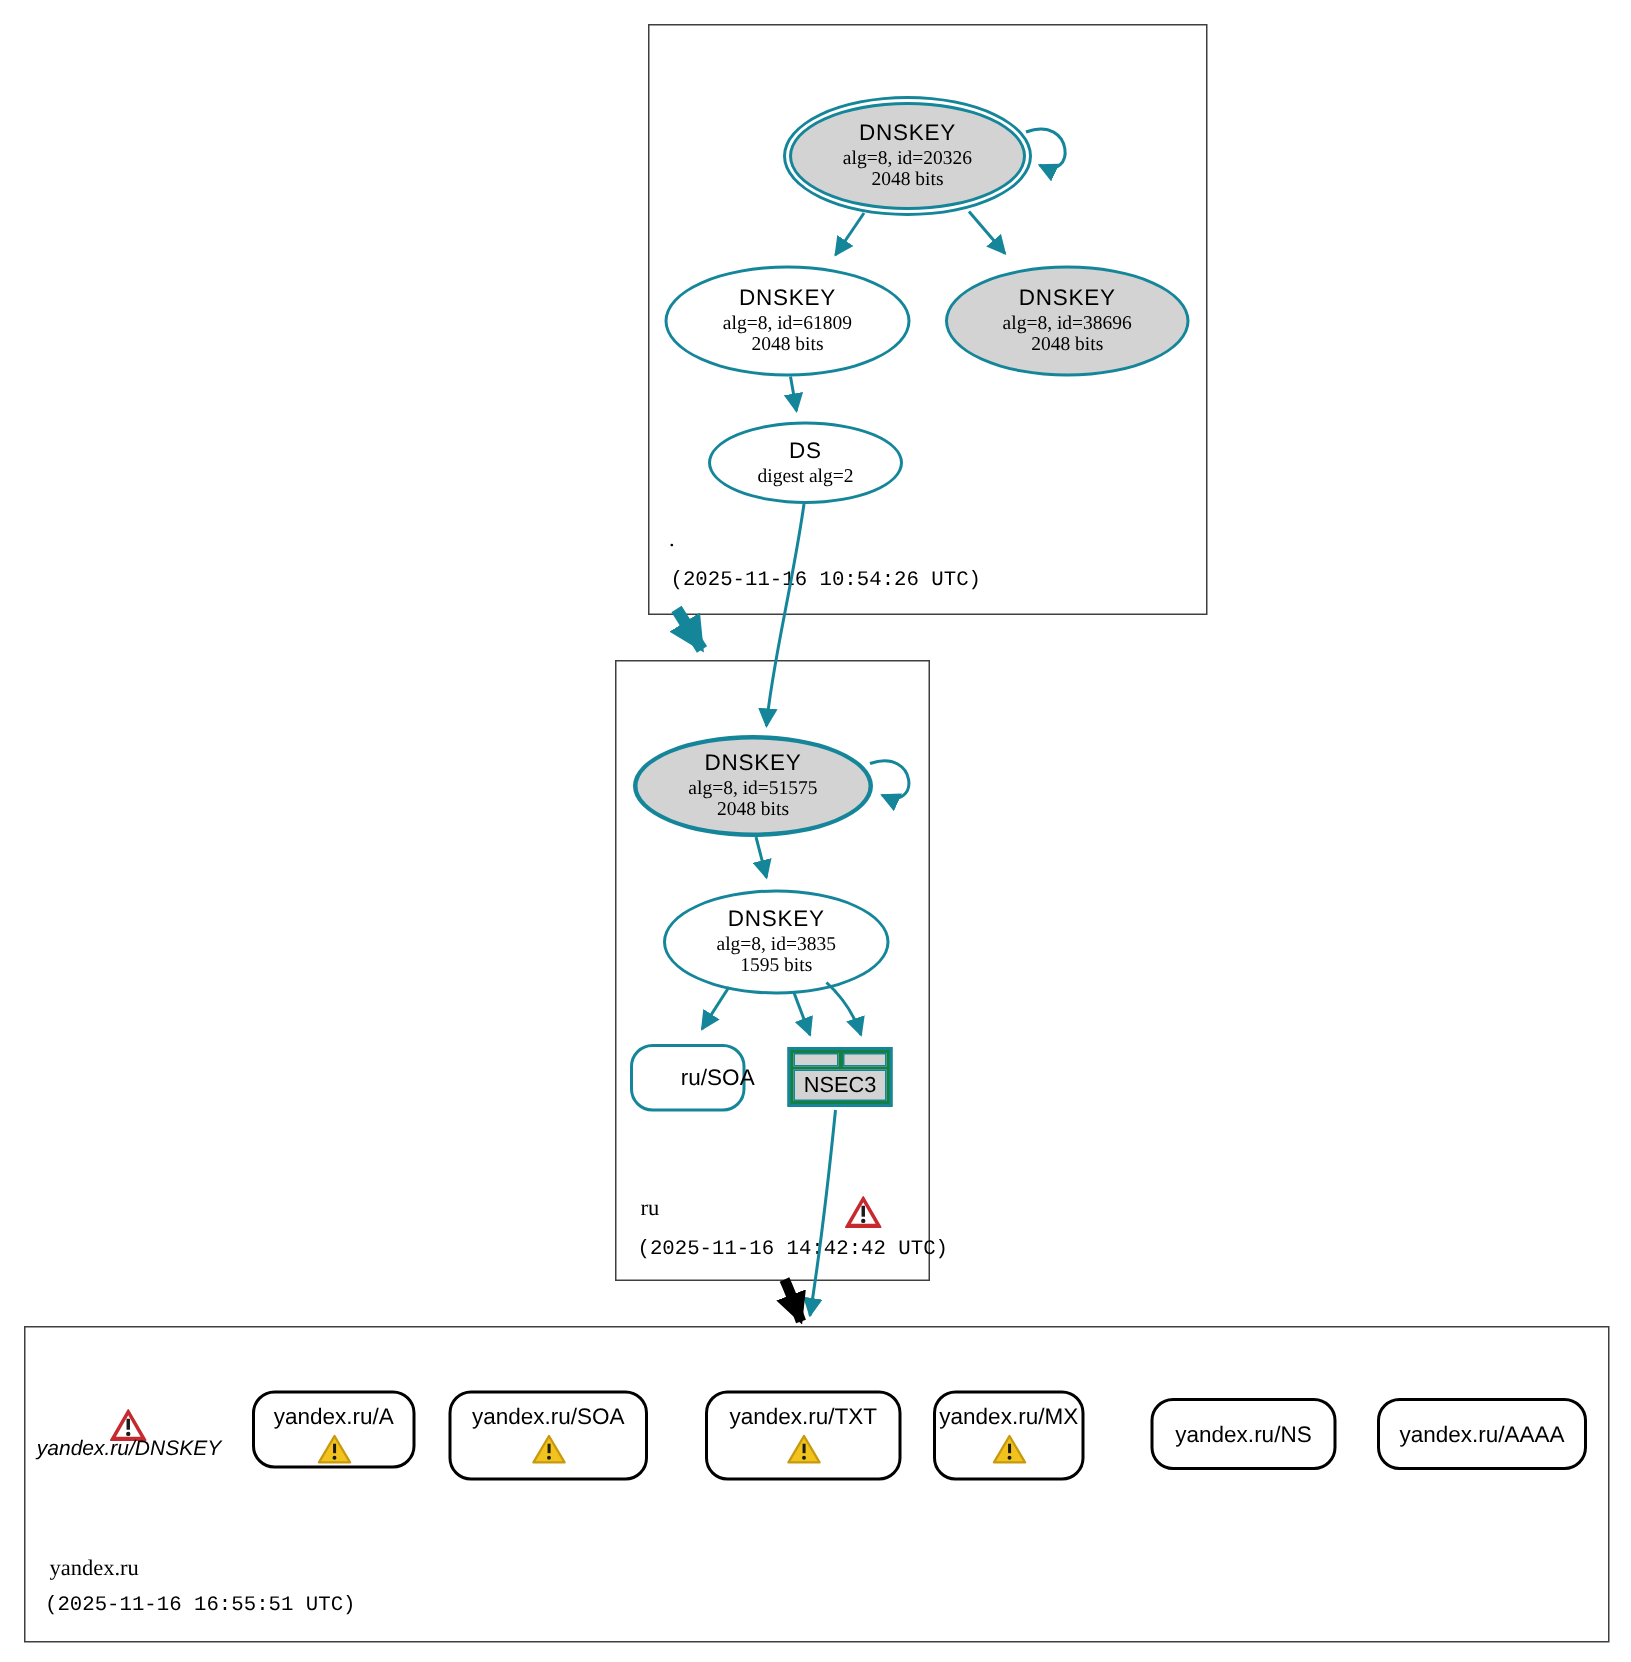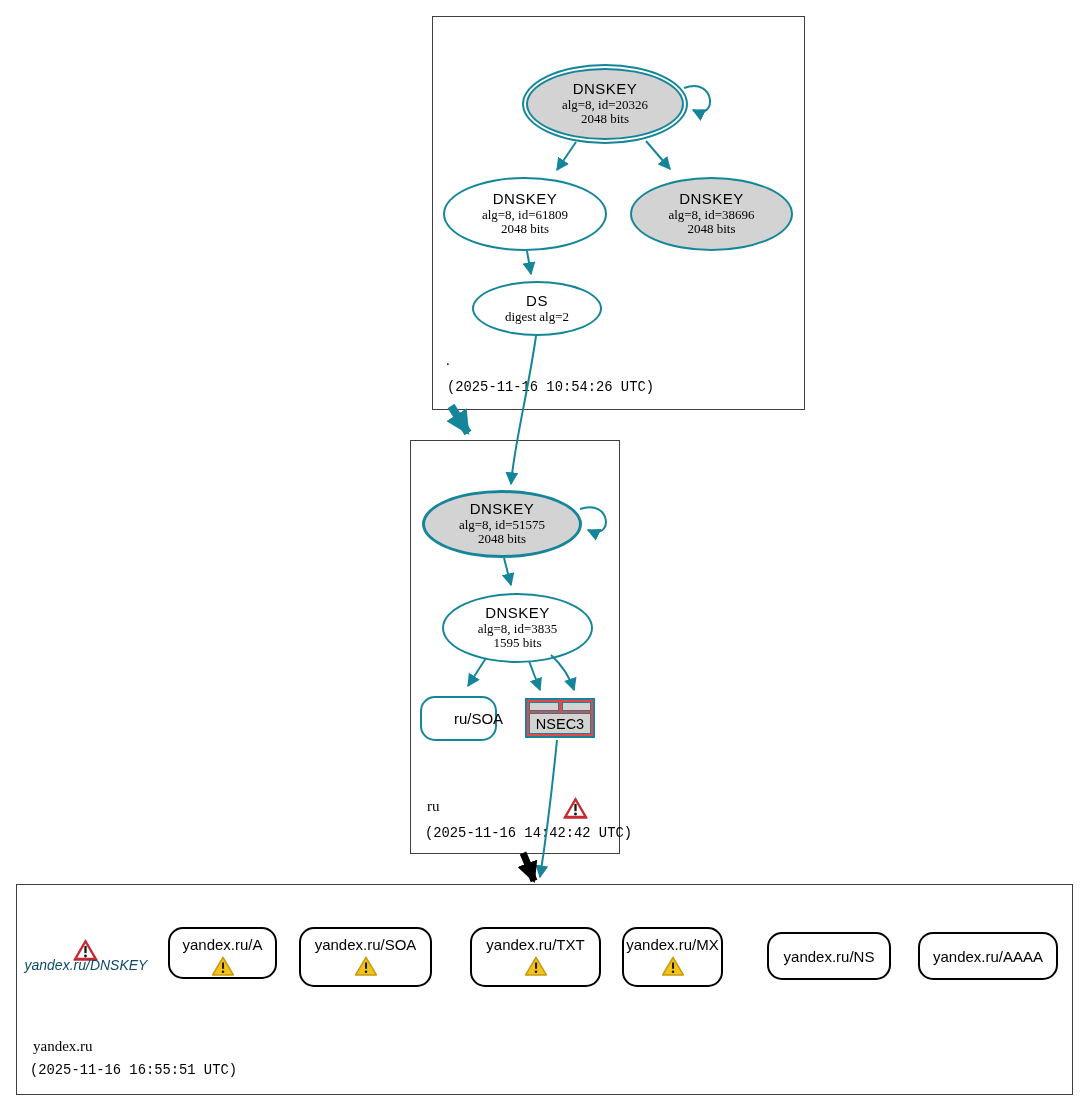--- a/index.html
+++ b/index.html
@@ -29,41 +29,41 @@
   .ntitle { font-size:15px; letter-spacing:0.5px; }
   .nsub { font-family:"Liberation Serif", serif; font-size:13px; }
 
   .rrect {
     position:absolute; border:2px solid #15869a; border-radius:15px; background:#fff;
     display:flex; align-items:center; justify-content:center; font-size:15px;
     box-sizing:border-box;
   }
 
   .nsec3 {
-    position:absolute; border:2.5px solid #15869a; background:#ef4444;
+    position:absolute; border:2.5px solid #15869a; background:#15803d;
     box-sizing:border-box; padding:2px; display:flex; flex-direction:column; gap:2px;
   }
   .nsec3 .row { display:flex; gap:3px; }
   .nsec3 .cell { border:1.5px solid #15869a; background:#d3d3d3; box-sizing:border-box; }
   .nsec3 .small { flex:1; height:9px; }
   .nsec3 .main { height:22px; display:flex; align-items:center; justify-content:center; font-size:14.5px; }
 
   .rrnode {
     position:absolute; border:2px solid #000; border-radius:15px; background:#fff;
     box-sizing:border-box; display:flex; flex-direction:column; align-items:center;
   }
   .rrnode .label { font-size:15px; margin-top:7px; white-space:nowrap; }
   .rrnode.plain { justify-content:center; }
   .rrnode.plain .label { margin-top:0; }
   .rrnode .wicon { margin-top:3px; }
 
   .zone-name { position:absolute; font-family:"Liberation Serif", serif; font-size:15px; }
   .zone-ts { position:absolute; font-family:Liberation Mono, monospace; font-size:13.8px; white-space:nowrap; }
   .ghost-label {
-    position:absolute; font-style:italic; color:#0c4a6e; font-size:14px;
+    position:absolute; font-style:italic; color:#000000; font-size:14px;
     text-align:center; white-space:nowrap;
   }
   .icon { position:absolute; }
 </style>
 </head>
 <body>
 
 <div class="canvas">
 
   <div class="cluster" style="left:432px;top:16px;width:371px;height:392px;"></div>

